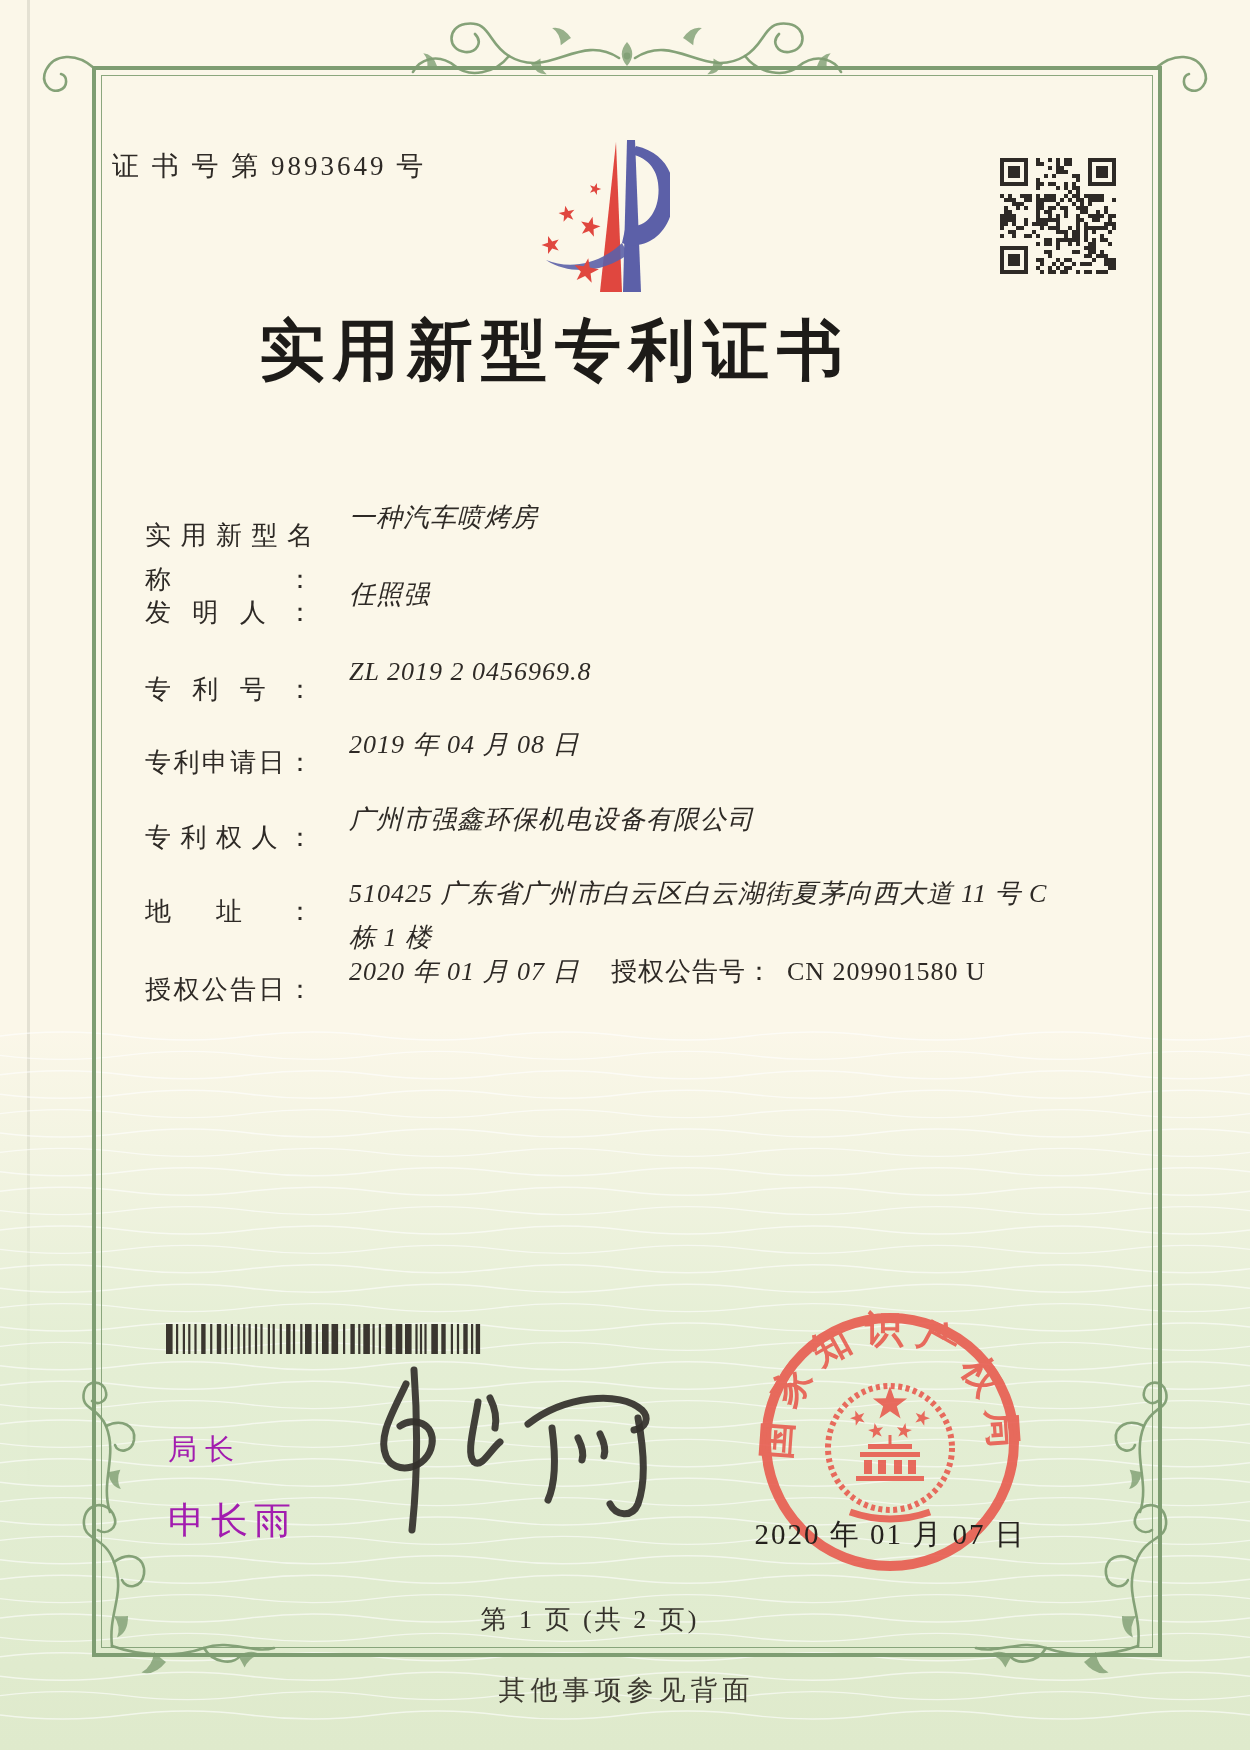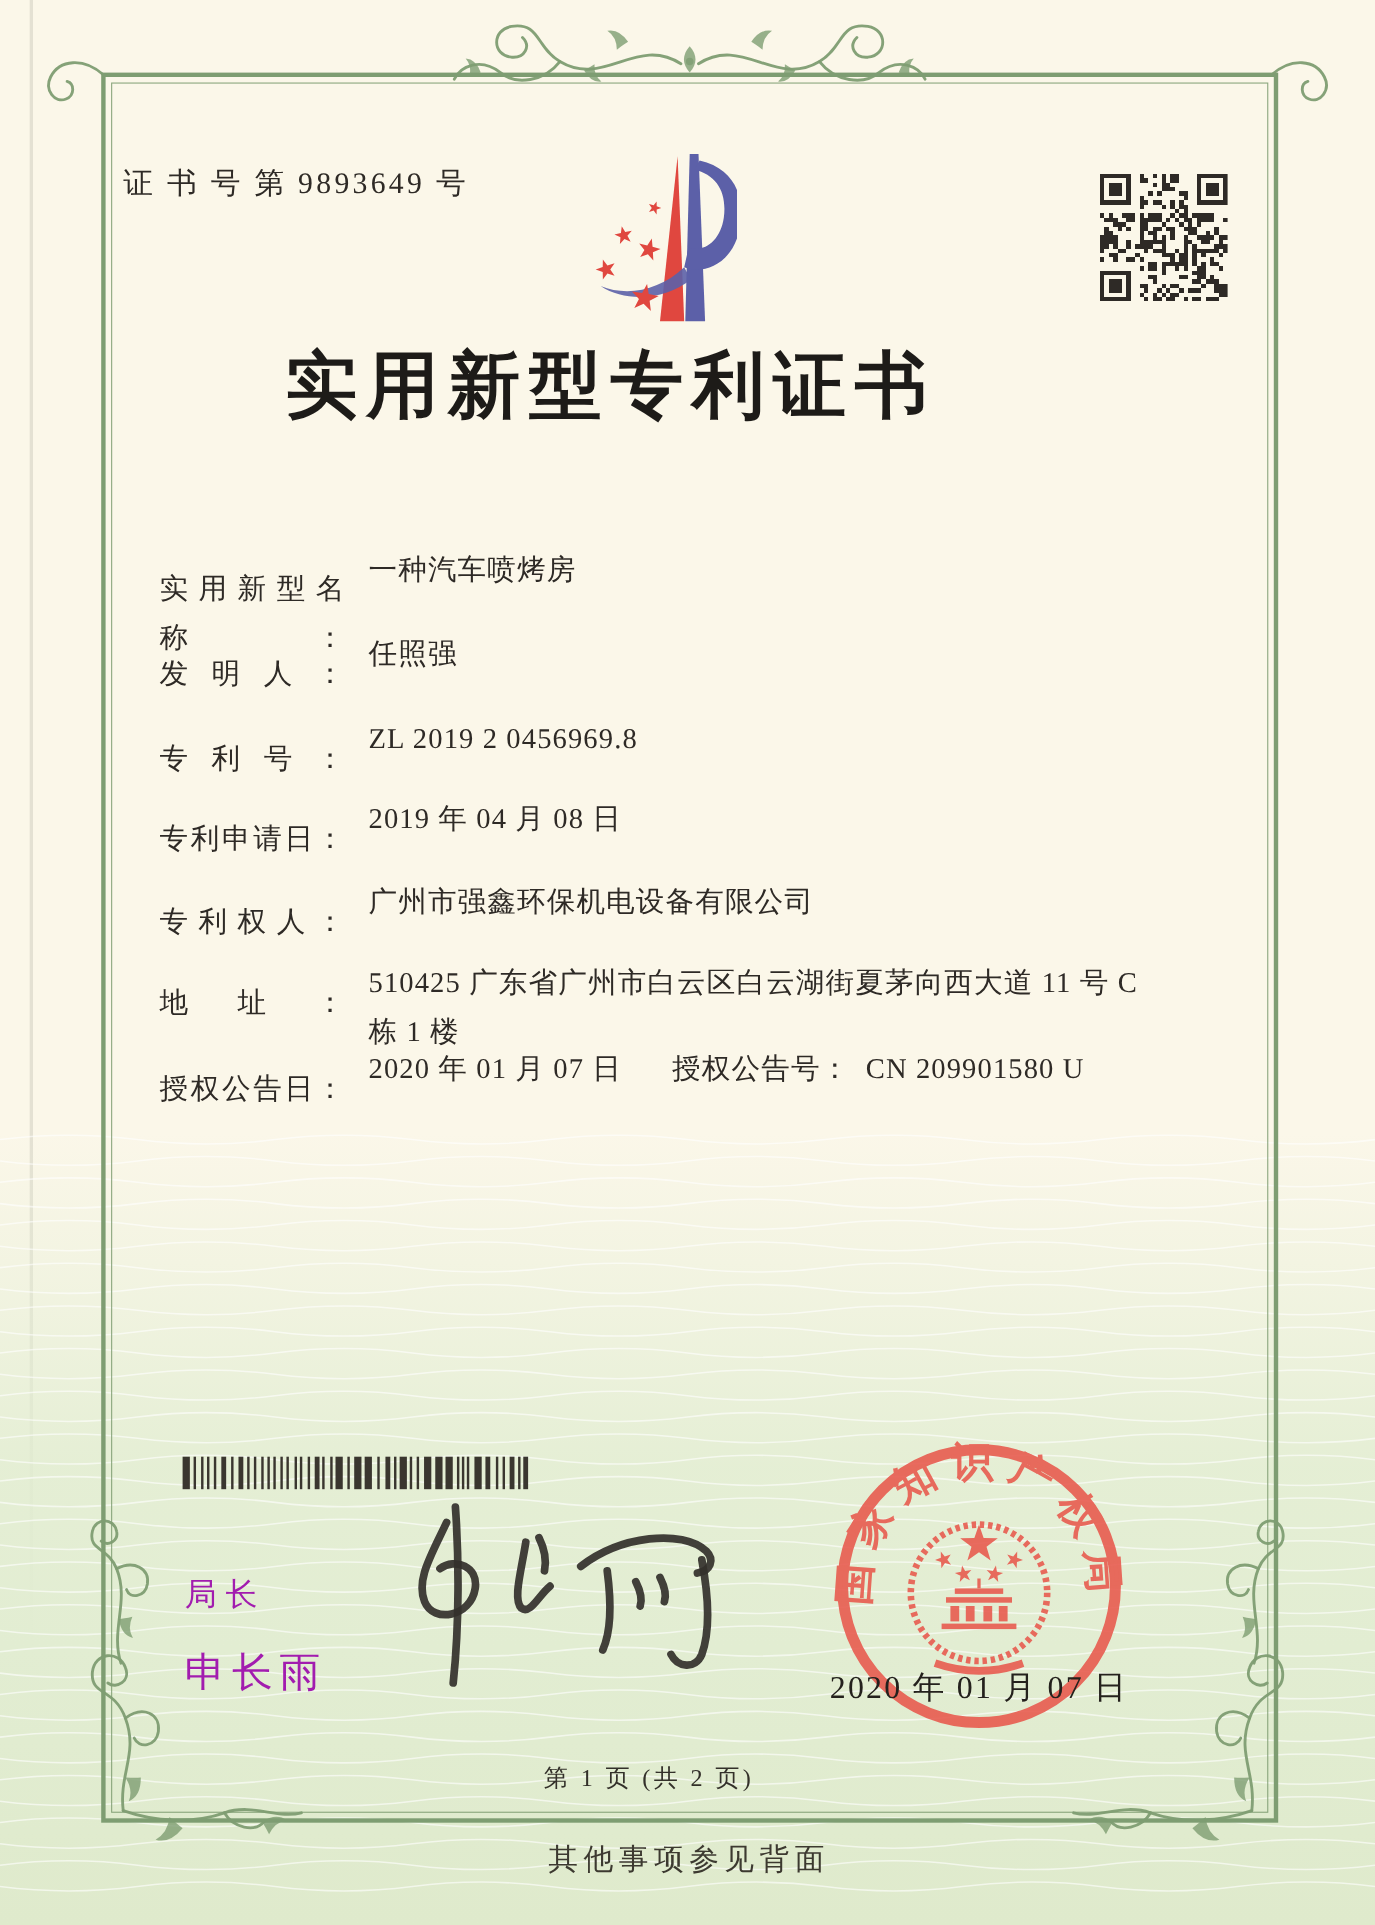--- a/index.html
+++ b/index.html
@@ -41,21 +41,21 @@
   .qr{position:absolute;left:1000px;top:158px;}
   .title{
     position:absolute;left:0;top:306px;width:1110px;margin:0;
     text-align:center;font-size:66px;font-weight:700;letter-spacing:8px;color:#1d1b18;
   }
   .frow{position:absolute;left:145px;width:985px;font-size:26px;line-height:44px;}
   .flabel{
     display:inline-block;width:168px;vertical-align:top;
     text-align:justify;text-align-last:justify;letter-spacing:0;margin-top:18px;
   }
-  .fvalue{display:inline-block;vertical-align:top;margin-left:22px;letter-spacing:1px;}
+  .fvalue{display:inline-block;vertical-align:top;margin-left:36px;letter-spacing:1px;font-style:italic;}
   .fvalue.addr{width:724px;}
   .r0{top:496px}.r1{top:573px}.r2{top:650px}.r3{top:723px}.r4{top:798px}.r5{top:872px}
   .grant{top:950px;}
   .g2{position:absolute;left:444px;top:0;white-space:nowrap;margin-left:22px;}
   .g2 .g2label{letter-spacing:1px;}
   .g2 .g2value{margin-left:14px;letter-spacing:1px;}
   .bodytext{position:absolute;left:145px;top:1005px;width:962px;}
   .bodytext p{margin:0;font-size:26px;line-height:50px;letter-spacing:1.2px;text-indent:2.05em;}
   .barcode{position:absolute;left:164px;top:1324px;}
   .signer{position:absolute;left:168px;top:1430px;font-family:"Liberation Sans","DejaVu Sans",sans-serif;color:#a21caf;}
@@ -63,21 +63,21 @@
   .signer .sname{font-size:37px;letter-spacing:6px;margin-top:26px;}
   .signature{position:absolute;left:320px;top:1362px;}
   .sig{fill:none;stroke:#33302b;stroke-width:7;stroke-linecap:round;stroke-linejoin:round;opacity:.92;}
   .seal{position:absolute;left:752px;top:1304px;opacity:.88;}
   .seal-red-f{fill:var(--seal-red);}
   .seal-red-s{stroke:var(--seal-red);fill:none;}
   .seal-date{
     position:absolute;left:740px;top:1515px;width:300px;text-align:center;
     font-size:29px;letter-spacing:2px;color:#24211d;
   }
-  .page-number{position:absolute;left:0;top:1602px;width:1180px;text-align:center;font-size:22px;letter-spacing:3px;color:#33302a;}
+  .page-number{position:absolute;left:0;top:1602px;width:1180px;text-align:center;font-size:26px;letter-spacing:3px;color:#33302a;}
   .back-note{position:absolute;left:4px;top:1672px;width:1245px;text-align:center;font-size:27px;letter-spacing:5px;color:#3c3930;}
 </style>
 </head>
 <body>
 
 <div class="page">
 
   <div class="scan-band"></div>
   <div class="green-zone"></div>
   <svg id="waves-svg" class="waves" width="1250" height="720">

